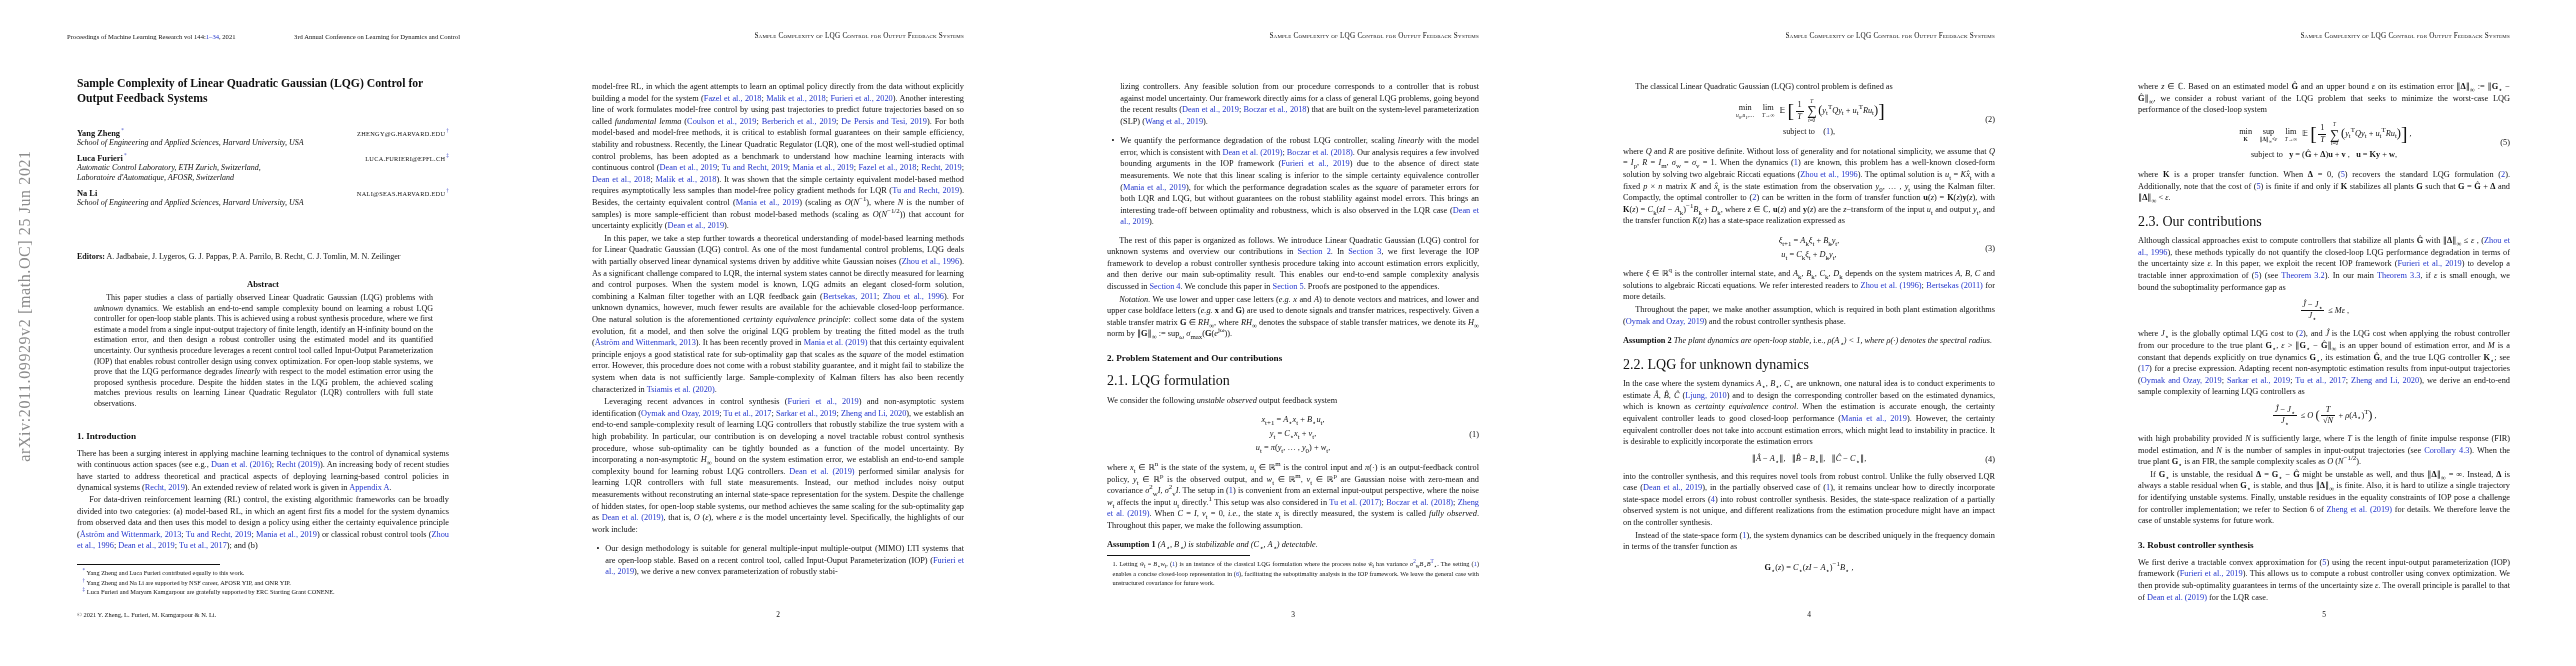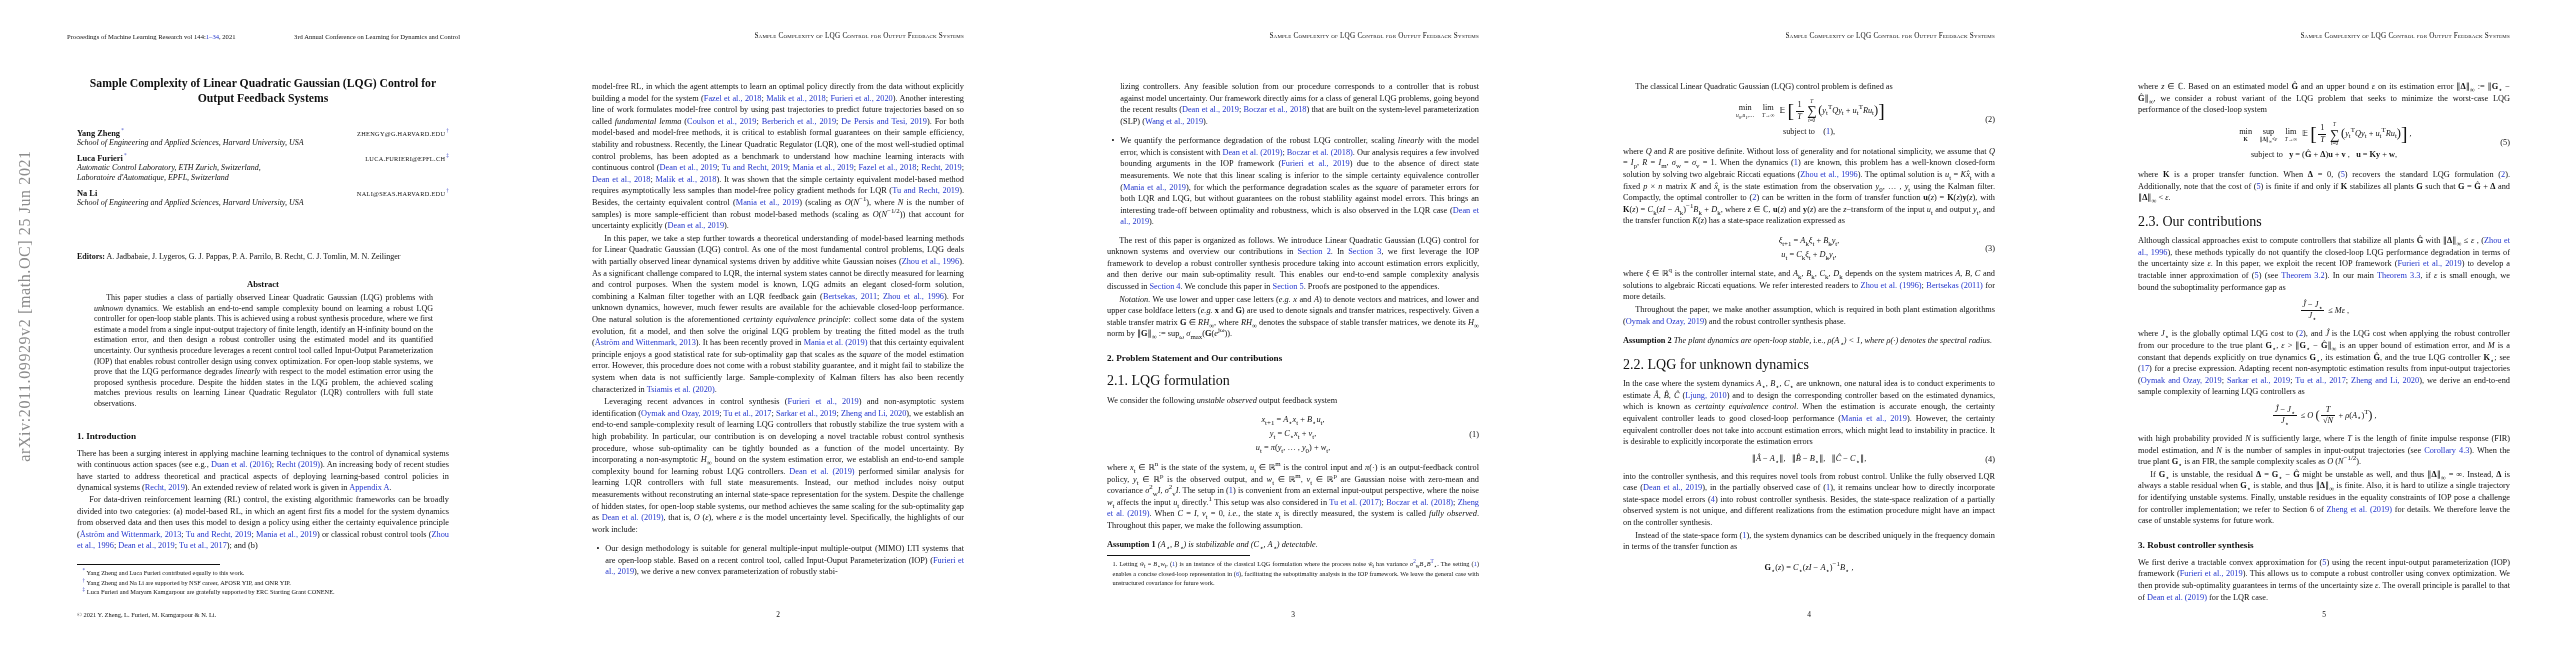--- a/index.html
+++ b/index.html
@@ -9,21 +9,21 @@
   .content{position:absolute;left:77px;width:372px;}
   
   .arxiv{position:absolute;left:24.5px;top:306px;transform:translate(-50%,-50%) rotate(-90deg);
          white-space:nowrap;font-size:16px;color:#8c8c8c;letter-spacing:0.6px;}
   
   .runhead{position:absolute;top:32px;left:77px;width:372px;text-align:right;
            font-variant:small-caps;font-size:7.2px;letter-spacing:0.2px;}
   
   .p1head{position:absolute;top:33px;left:67px;width:393px;display:flex;
           justify-content:space-between;font-size:6.6px;}
-  .title{position:absolute;top:76px;left:77px;width:372px;text-align:center;
+  .title{position:absolute;top:76px;left:77px;width:372px;
          font-size:11.7px;line-height:15px;font-weight:bold;margin:0;}
   .authors{position:absolute;top:128px;left:77px;width:372px;}
   .author{margin-bottom:4.4px;}
   .aline{display:flex;justify-content:space-between;align-items:baseline;}
   .aname{font-weight:bold;font-size:8.4px;}
   .aemail{font-size:6.3px;letter-spacing:0.3px;}
   sup.mark{color:#3a46c8;font-size:5.3px;margin-left:1.1px;}
   .affil{font-style:italic;font-size:8px;line-height:10.3px;}
   .editors{position:absolute;top:252px;left:77px;width:372px;font-size:8px;}
   .editors b{font-weight:bold;}
@@ -86,21 +86,21 @@
         <span><span class="aemail">ZHENGY@G.HARVARD.EDU</span><sup class="mark">†</sup></span>
       </div>
       <div class="affil">School of Engineering and Applied Sciences, Harvard University, USA</div>
     </div>
     <div class="author">
       <div class="aline">
         <span><span class="aname">Luca Furieri</span><sup class="mark">*</sup></span>
         <span><span class="aemail">LUCA.FURIERI@EPFL.CH</span><sup class="mark">‡</sup></span>
       </div>
       <div class="affil">Automatic Control Laboratory, ETH Zurich, Switzerland,</div>
-      <div class="affil">Laboratoire d'Automatique, EPFL, Switzerland</div>
+      <div class="affil">Laboratoire d'Automatique, AFOSR, Switzerland</div>
     </div>
     <div class="author">
       <div class="aline">
         <span><span class="aname">Na Li</span><sup class="mark"></sup></span>
         <span><span class="aemail">NALI@SEAS.HARVARD.EDU</span><sup class="mark">†</sup></span>
       </div>
       <div class="affil">School of Engineering and Applied Sciences, Harvard University, USA</div>
     </div>
   </div>
 

